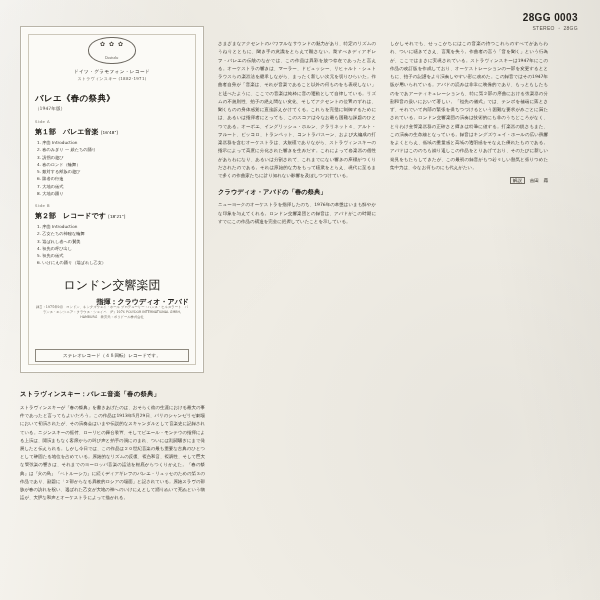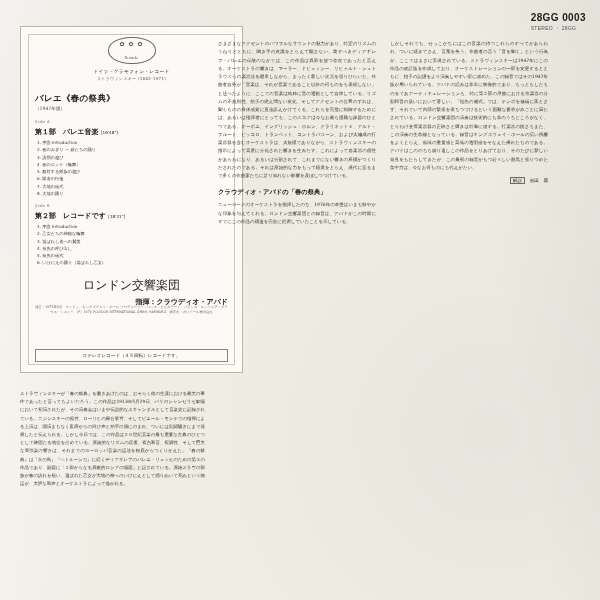--- a/index.html
+++ b/index.html
@@ -27,21 +27,22 @@
     inset: 0;
     background:
       radial-gradient(circle at 12% 18%, rgba(0,0,0,0.03) 0, rgba(0,0,0,0) 40%),
       radial-gradient(circle at 82% 72%, rgba(0,0,0,0.035) 0, rgba(0,0,0,0) 45%);
     pointer-events: none;
   }
   
   .cat-block {
     position: absolute;
     top: 12px;
-    right: 14px;
+    right: 22px;
+    text-align: right;
     line-height: 1.15;
   }
   .cat-no {
     font-family: "Liberation Sans", sans-serif;
     font-size: 10px;
     font-weight: bold;
     letter-spacing: 0.4px;
     color: #23201c;
   }
   .cat-sub {
@@ -55,21 +56,20 @@
   
   .sleeve {
     position: absolute;
     left: 20px;
     top: 26px;
     width: 182px;
     height: 345px;
     background: #fbfaf6;
     border: 1px solid #b9b4a8;
     box-shadow: 0 0 0 1px rgba(255,255,255,0.5) inset;
-    padding-left: 39px;
   }
   .sleeve-inner {
     position: absolute;
     left: 7px;
     top: 7px;
     right: 7px;
     bottom: 7px;
     border: 1px solid #cdc8bb;
   }
   .dg-logo {
@@ -326,20 +326,21 @@
     </div>
 
     <div class="fineprint" style="top:278px">録音：1975年9月　ロンドン、キングズウェイ・ホール
 プロデューサー：ハンス・ヒルスラート　バランス・エンジニア：クラウス・シェイベ
 （P）1976 POLYDOR INTERNATIONAL GMBH, HAMBURG　発売元：ポリドール株式会社</div>
 
     <div class="stereo-box">ステレオレコード（４５回転）レコードです。</div>
   </div>
 
   <div class="notes-left">
+    <h2>ストラヴィンスキー：バレエ音楽「春の祭典」</h2>
     <div class="jp-col">ストラヴィンスキーが『春の祭典』を書きあげたのは、おそらく彼の生涯における最大の事件であったと言ってもよいだろう。この作品は1913年5月29日、パリのシャンゼリゼ劇場において初演されたが、その演奏会はいまや伝説的なスキャンダルとして音楽史に記録されている。ニジンスキーの振付、ローリヒの舞台装置、そしてピエール・モンテウの指揮による上演は、開演まもなく客席からの叫び声と拍手の渦にのまれ、ついには乱闘騒ぎにまで発展したと伝えられる。しかし今日では、この作品は２０世紀音楽の最も重要な古典のひとつとして確固たる地位を占めている。原始的なリズムの反復、複合和音、複調性、そして巨大な管弦楽の響きは、それまでのヨーロッパ音楽の語法を根底からつくりかえた。『春の祭典』は『火の鳥』『ペトルーシカ』に続くディアギレフのバレエ・リュッセのための第３の作品であり、副題に「２部からなる異教的ロシアの場面」と記されている。原始スラヴの部族が春の訪れを祝い、選ばれた乙女が大地の神へのいけにえとして踊りぬいて死ぬという物語が、大胆な和声とオーケストラによって描かれる。</div>
   </div>
 
   <div class="col-center">
     <div class="jp-col">さまざまなアクセントのパワフルなサウンドの魅力があり、特定のリズムのうねりとともに、聞き手の意識をとらえて離さない。愛すべきディアギレフ・バレエの伝統のなかでは、この作品は異彩を放つ存在であったと言える。オーケストラの響きは、マーラー、ドビュッシー、リヒャルト・シュトラウスらの楽器法を継承しながら、まったく新しい次元を切りひらいた。作曲者自身が「音楽は、それが音楽であること以外の何ものをも表現しない」と述べたように、ここでの音楽は純粋に音の運動として自律している。リズムの不規則性、拍子の絶え間ない変化、そしてアクセントの位置のずれは、聞くものの身体感覚に直接訴えかけてくる。これらを完璧に制御するためには、あるいは指揮者にとっても、このスコアは今なお最も困難な課題のひとつである。オーボエ、イングリッシュ・ホルン、クラリネット４、アルト・フルート、ピッコロ、トランペット、コントラバスーン、および大編成の打楽器群を含むオーケストラは、大規模でありながら、ストラヴィンスキーの指示によって高度に分化された響きを生みだす。これによって各楽器の個性があらわになり、あるいは分割されて、これまでにない響きの座標がつくりだされたのである。それは原始的な力をもって聴衆をとらえ、現代に至るまで多くの作曲家たちに計り知れない影響を及ぼしつづけている。</div>
     <div class="sec-head">クラウディオ・アバドの「春の祭典」</div>
     <div class="jp-col">ニューヨークのオーケストラを指揮したのち、1976年の本盤はいまも鮮やかな印象を与えてくれる。ロンドン交響楽団との録音は、アバドがこの時期にすでにこの作品の構造を完全に把握していたことを示している。</div>
   </div>
 
   <div class="col-right">

